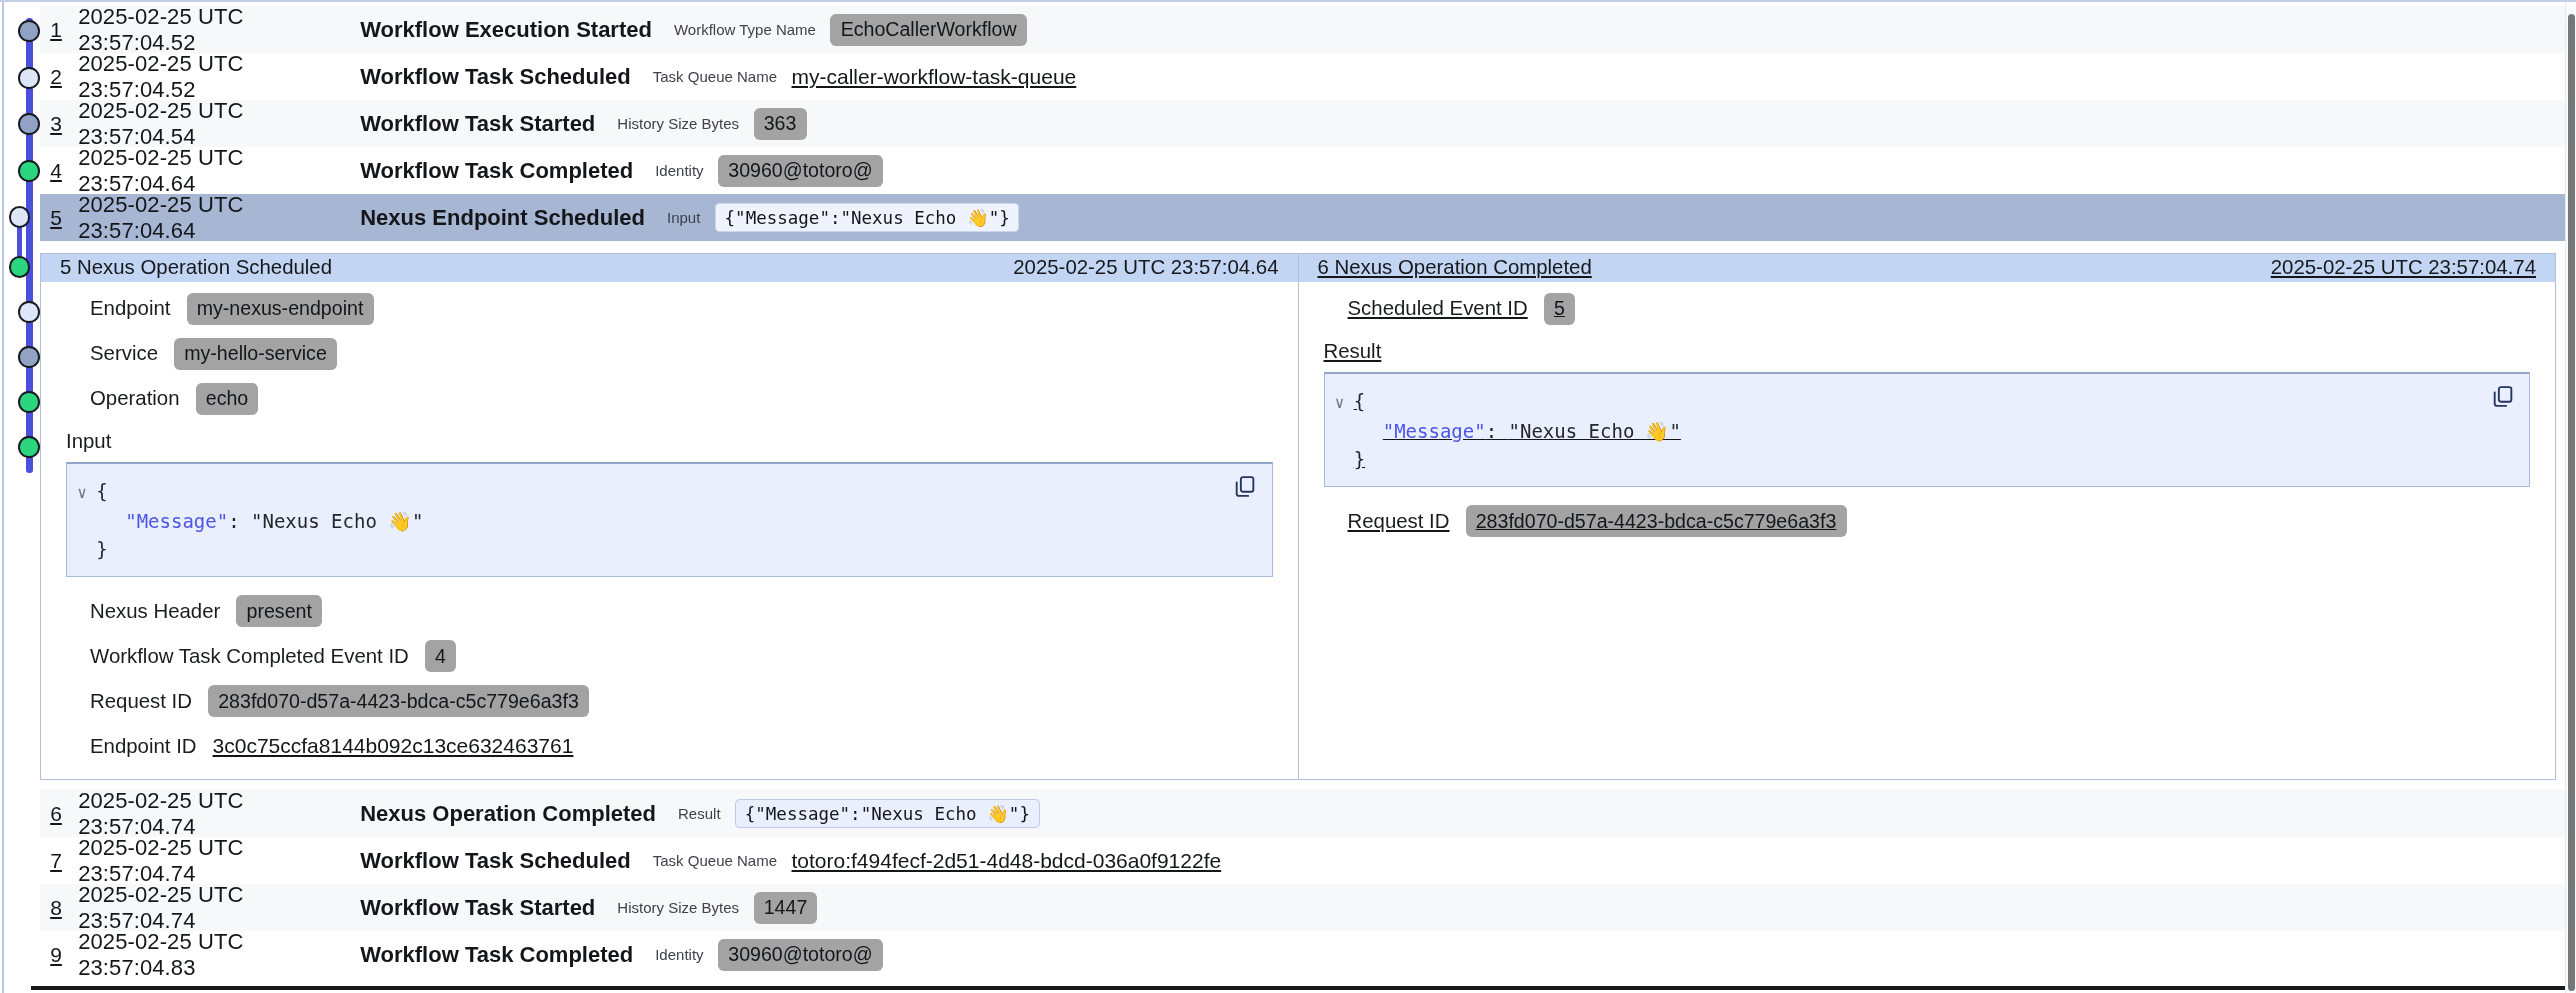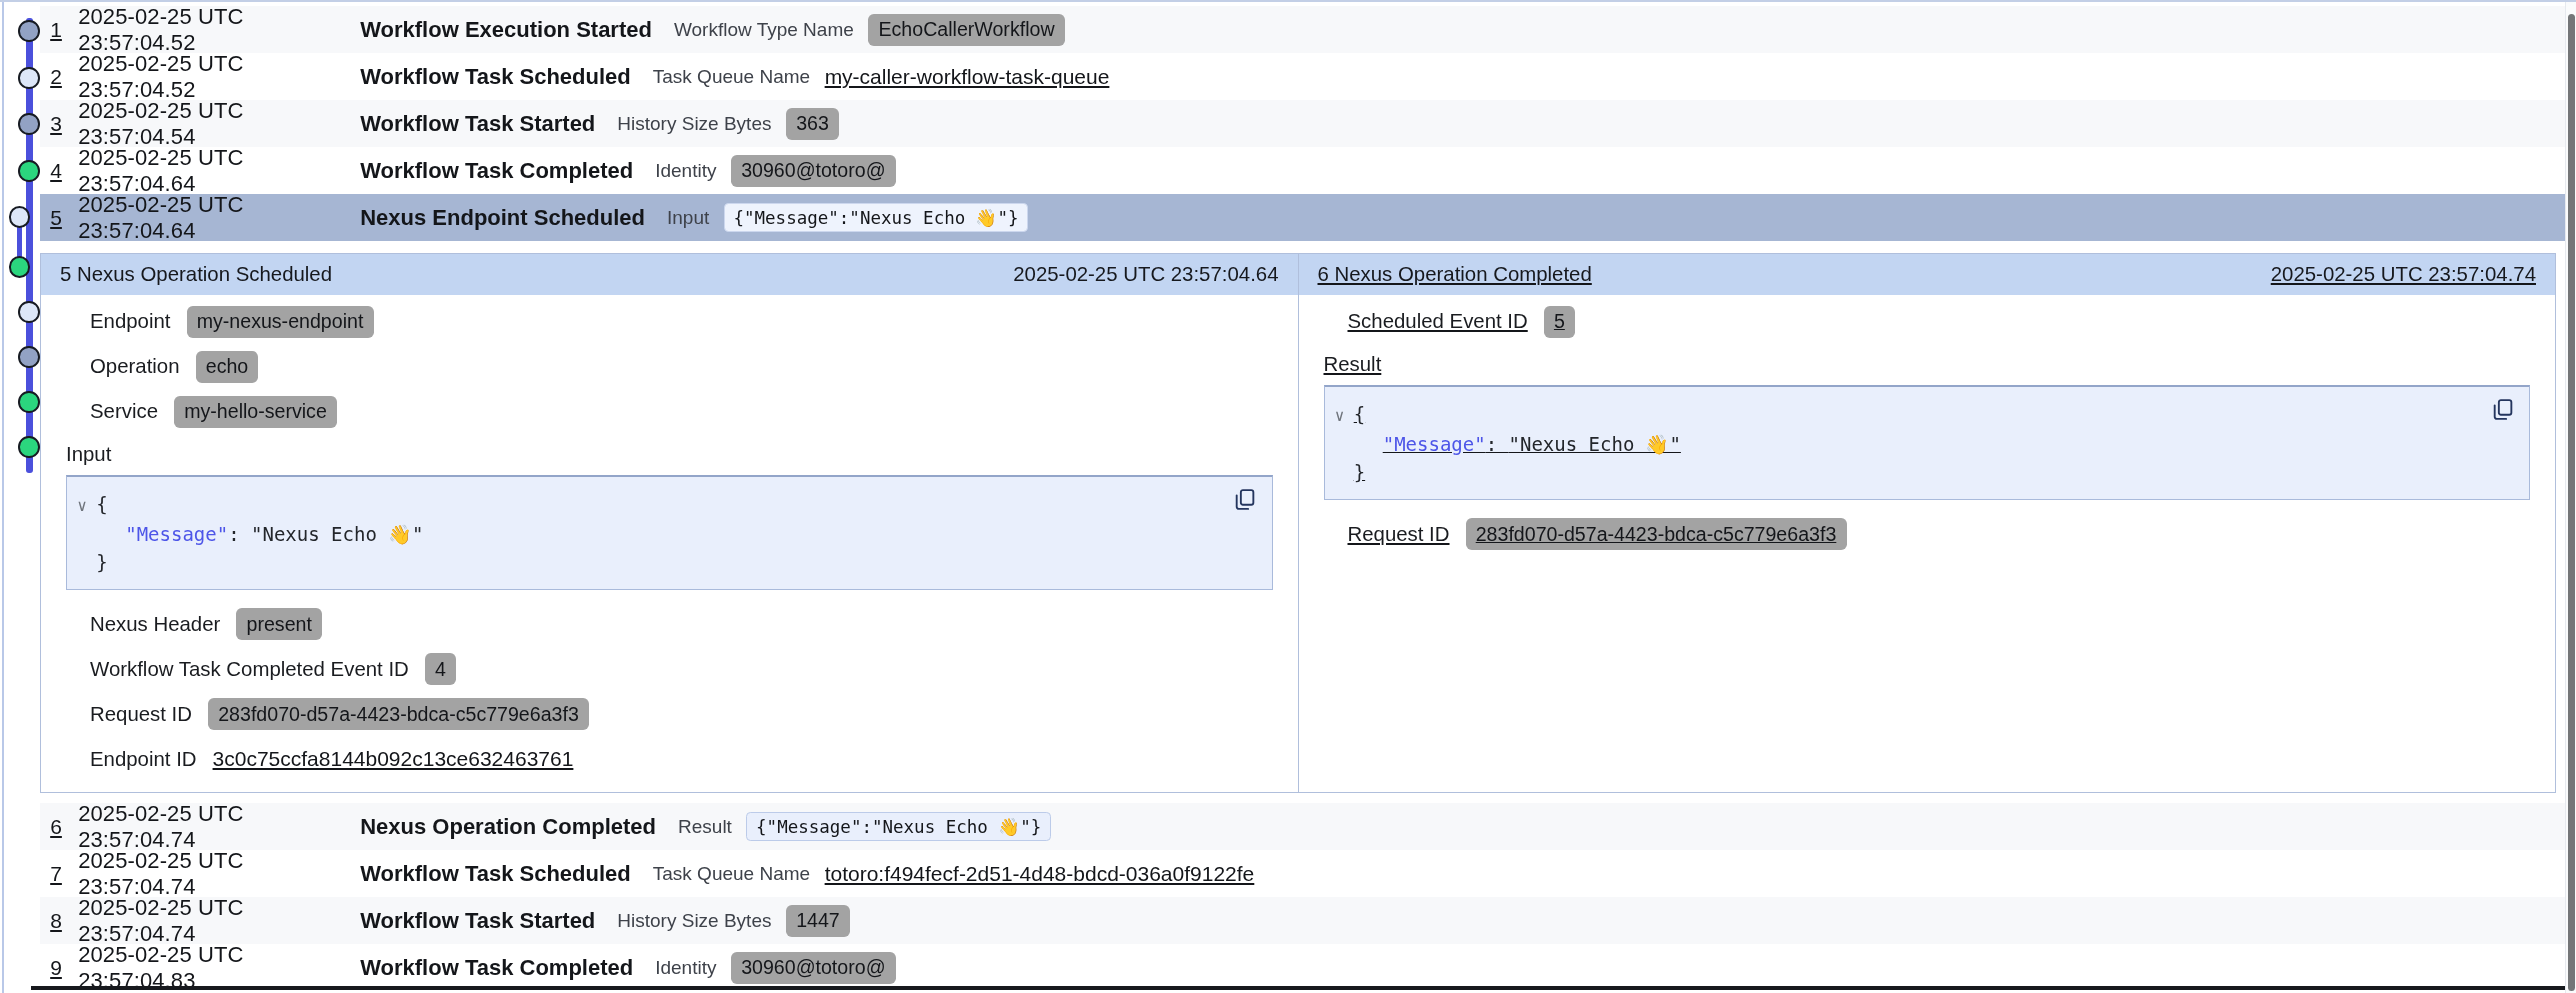--- a/index.html
+++ b/index.html
@@ -16,33 +16,33 @@
 
   
   .content{position:absolute;left:40px;top:4.4px;width:2527px;}
   .rows{width:2527px;}
   .event-row{height:47px;display:flex;align-items:center;padding-left:10.2px;box-sizing:border-box;font-size:22px;}
   .event-row.shaded{background:#f7f8fa;}
   .event-row.selected{background:#a6b6d3;}
   .row-num{width:28px;flex:0 0 28px;color:#14161a;text-decoration:underline;font-size:21px;}
   .row-time{width:282px;flex:0 0 282px;letter-spacing:0.1px;}
   .row-name{font-weight:700;margin-right:22px;white-space:nowrap;}
-  .attr-label{font-size:19px;color:#3e424a;margin-right:14.5px;white-space:nowrap;}
+  .attr-label{font-size:15px;color:#3e424a;margin-right:14.5px;white-space:nowrap;}
   .badge{background:#a3a3a3;border-radius:5.8px;padding:4.4px 10.2px;font-size:19.6px;white-space:nowrap;}
   .attr-link{color:#14161a;text-decoration:underline;font-size:21px;white-space:nowrap;}
   .code-badge{font-family:"DejaVu Sans Mono","Liberation Mono",monospace;font-size:17.5px;background:#e9effc;
               border:1.5px solid #bccbe9;border-radius:4.4px;padding:3.6px 8.7px;white-space:pre;}
   .event-row.selected .code-badge{background:#eef3fd;border-color:#ccd7ee;}
 
   
   .panels{width:2516px;display:flex;align-items:stretch;border:1.5px solid #b0bfdc;box-sizing:border-box;
           margin-top:11.6px;background:#fff;}
   .panel{flex:1 1 50%;min-width:0;}
   .panel + .panel{border-left:1.5px solid #b0bfdc;text-decoration:underline;}
-  .panel-header{height:41px;background:#c2d5f2;display:flex;justify-content:space-between;align-items:center;
+  .panel-header{height:28px;background:#c2d5f2;display:flex;justify-content:space-between;align-items:center;
                 padding:0 19px;font-size:20.4px;color:#16181d;}
   .panel-body{padding:4.4px 25px 10.2px 25px;}
   .field{min-height:45px;display:flex;align-items:center;gap:16px;font-size:20.4px;margin-left:24px;}
   .field-label{white-space:nowrap;color:#1a1c20;}
   .label-row{height:32px;display:flex;align-items:center;font-size:20.4px;margin-top:4.4px;}
   .json-wrap{margin:4.4px 0 11.6px 0;}
   .json-block{position:relative;background:#e9effc;border:1.5px solid #a9badb;border-top:2.2px solid #93a5c9;
               padding:13px 22px 13px 10.2px;font-family:"DejaVu Sans Mono","Liberation Mono",monospace;
               font-size:19px;color:#23262b;}
   .json-line{white-space:pre;line-height:28px;}
@@ -127,26 +127,26 @@
         <header class="panel-header">
           <span>5 Nexus Operation Scheduled</span>
           <span>2025-02-25 UTC 23:57:04.64</span>
         </header>
         <div class="panel-body" id="panel-left-body">
             <div class="field">
               <span class="field-label">Endpoint</span>
               <span class="badge">my-nexus-endpoint</span>
             </div>
             <div class="field">
+              <span class="field-label">Service</span>
+              <span class="badge">my-hello-service</span>
+            </div>
+            <div class="field">
               <span class="field-label">Operation</span>
               <span class="badge">echo</span>
-            </div>
-            <div class="field">
-              <span class="field-label">Service</span>
-              <span class="badge">my-hello-service</span>
             </div>
             <div class="label-row">
               <span class="field-label">Input</span>
             </div>
             <div class="json-wrap">
               <div class="json-block">
                 <button class="copy-btn"><svg width="25" height="25" viewBox="0 0 24 24" fill="none" stroke="#24355e" stroke-width="1.8" stroke-linecap="round" stroke-linejoin="round">
                     <rect x="8.5" y="3" width="12" height="14" rx="2"></rect>
                     <path d="M15.5 21H6.5a2 2 0 0 1-2-2V8"></path>
                   </svg></button>

